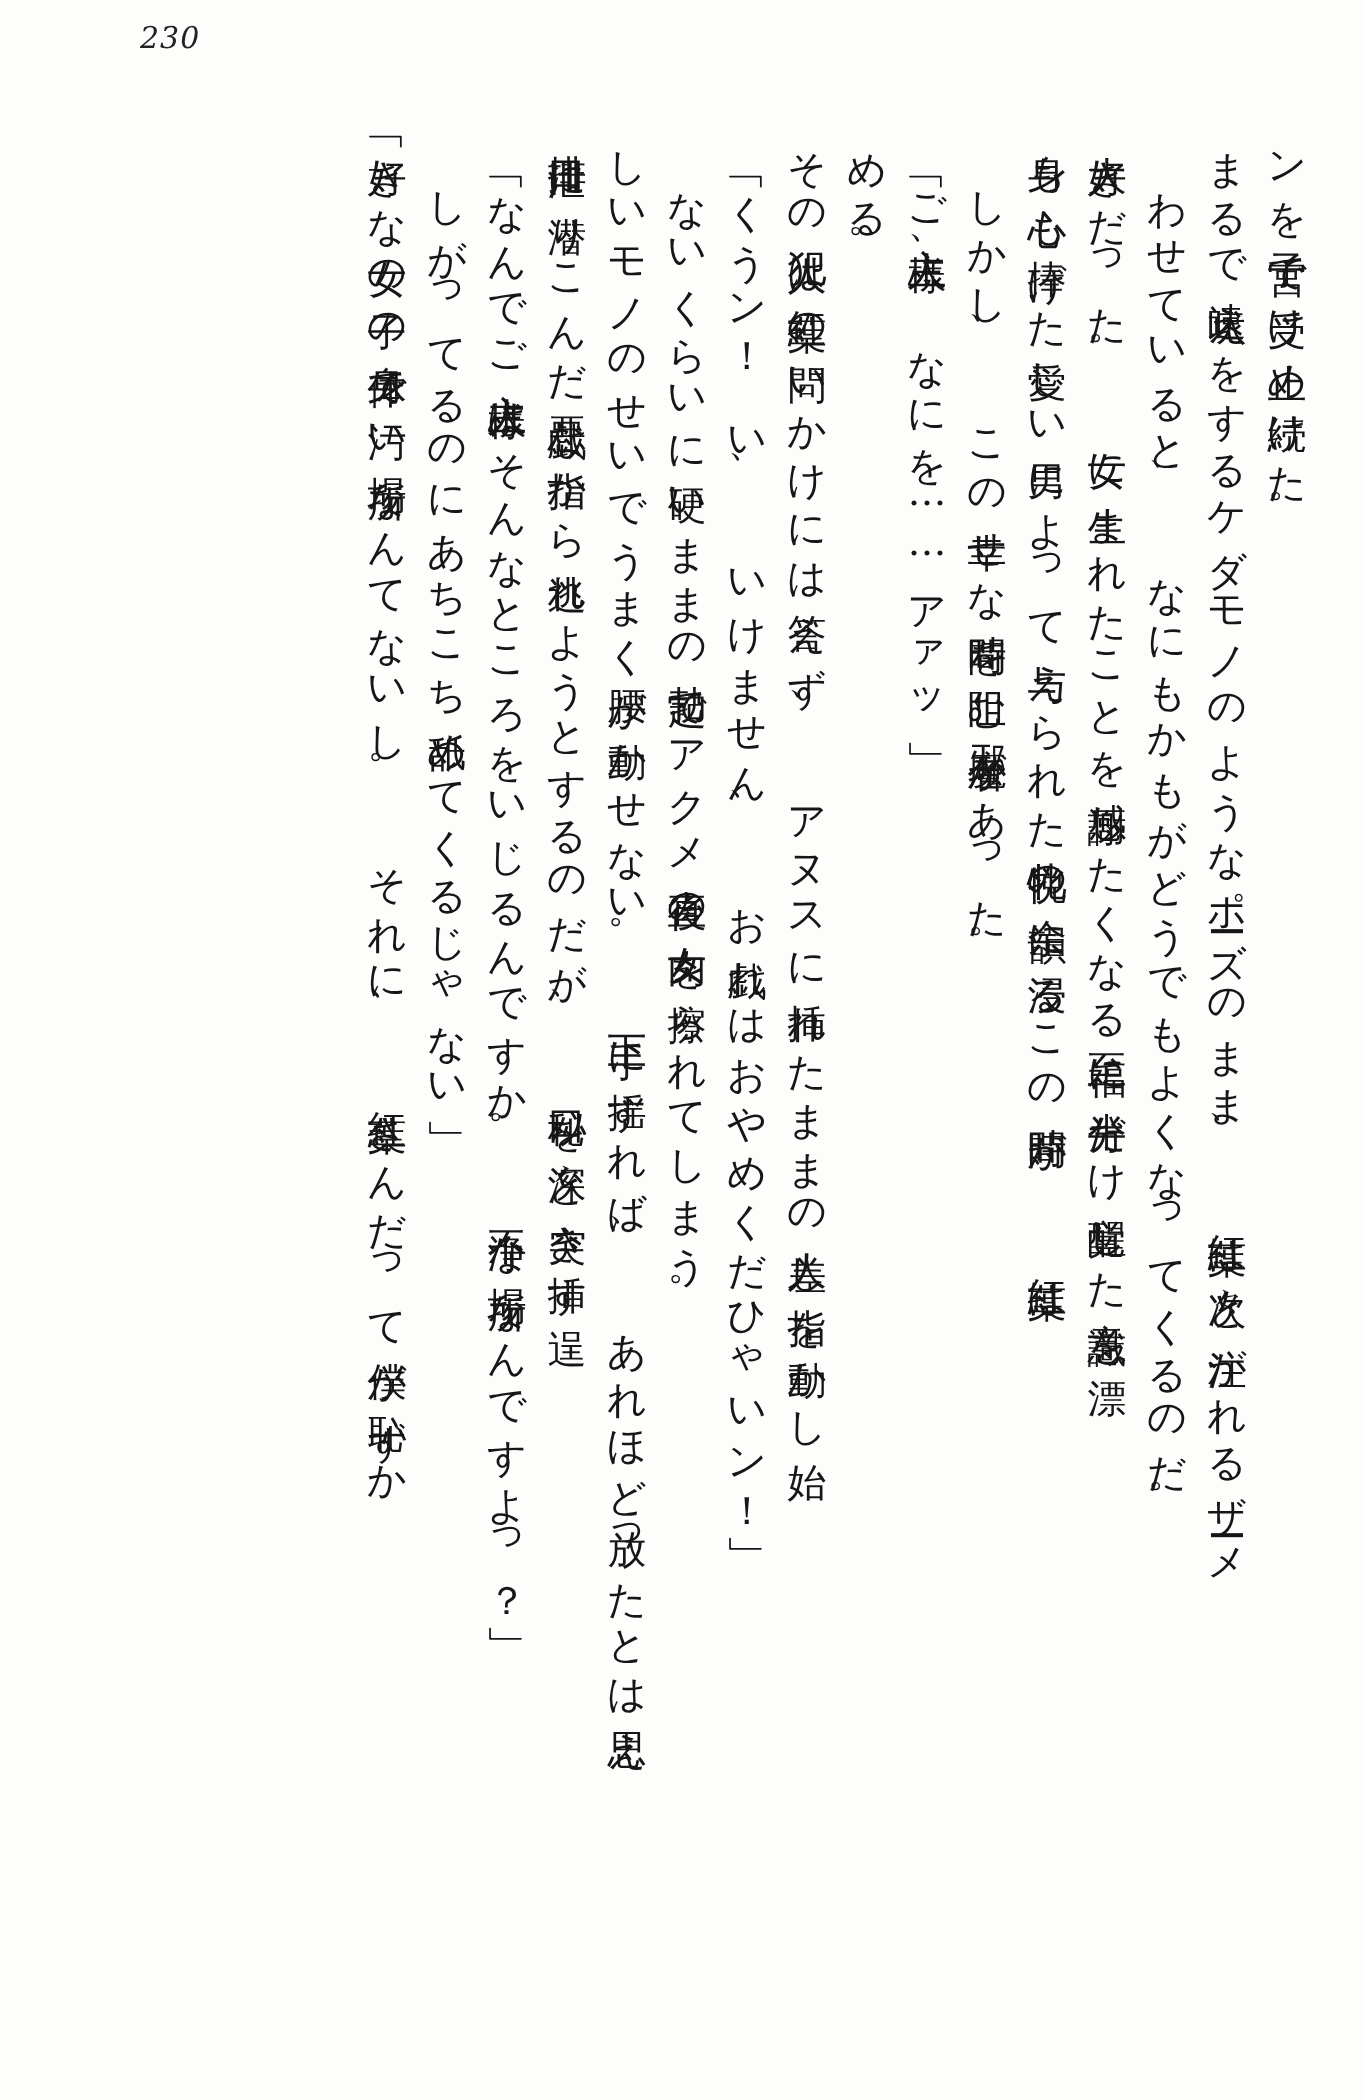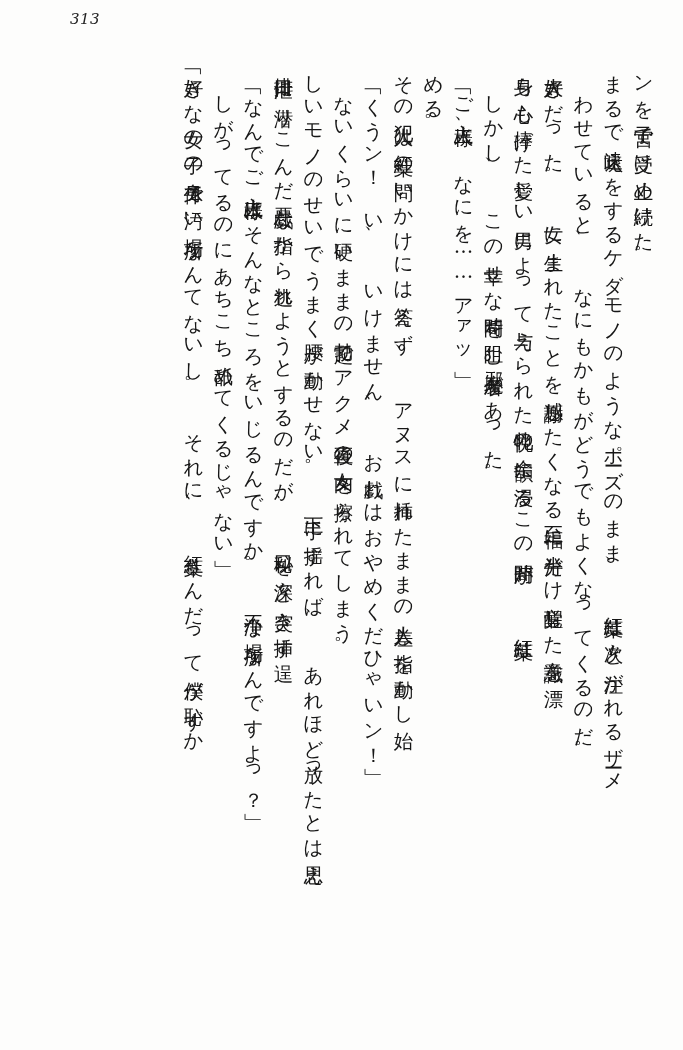--- a/index.html
+++ b/index.html
@@ -68,21 +68,21 @@
   
   .tcol.indent {
     padding-top: 20px;
   }
 </style>
 </head>
 <body>
 
 <div id="page">
 
-  <div class="page-number">313</div>
+  <div class="page-number">230</div>
 
   <div class="text-body">
     <div class="tcol">ンを子宮で受け止め続けた。</div>
     <div class="tcol">まるで遠吠えをするケダモノのようなポーズのまま、 紅葉は次々と注がれるザーメ</div>
     <div class="tcol indent">わせていると、 なにもかもがどうでもよくなってくるのだ。</div>
     <div class="tcol">大好きだった。 女に生まれたことを感謝したくなる至福に半分だけ覚醒した意識を漂</div>
     <div class="tcol">身も心も捧げた愛しい男によって与えられた牝悦の余韻に浸るこの時間が、 紅葉は</div>
     <div class="tcol indent">しかし、 この幸せな時間を阻む邪魔者があった。</div>
     <div class="tcol indent">「ご主人様、 なにを……アァッ」</div>
     <div class="tcol">める。</div>

